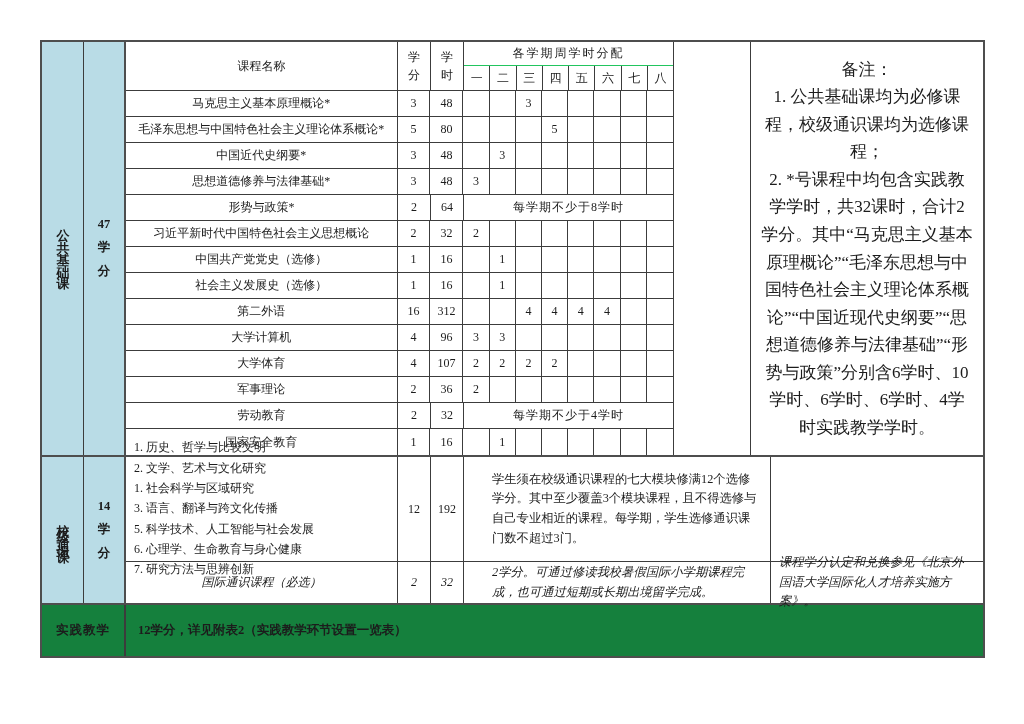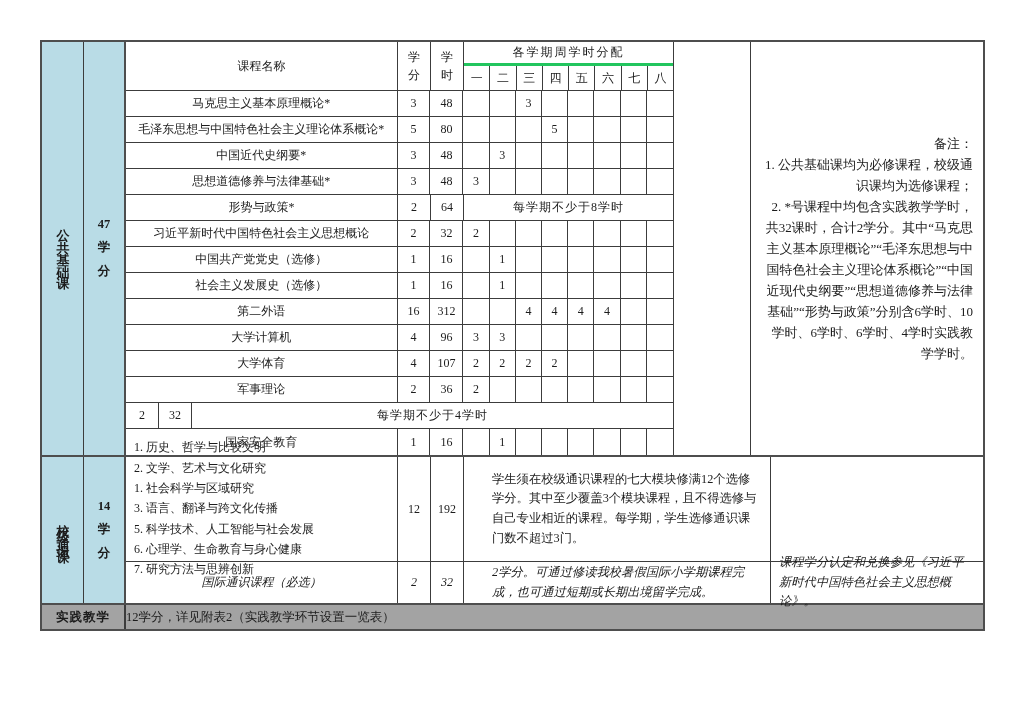--- a/index.html
+++ b/index.html
@@ -26,52 +26,52 @@
 
   
   .grid { width:548px; display:flex; flex-direction:column; border-right:1px solid #3c3c3c; }
   .ghead { display:flex; height:49px; border-bottom:1px solid #3c3c3c; }
   .cname { width:272px; }
   .cr    { width:33px; }
   .hrs   { width:33px; }
   .two   { white-space:pre-line; text-align:center; line-height:1.5; }
   .semhead { flex:1; display:flex; flex-direction:column; }
   .semtitle { height:24px; display:flex; align-items:center; justify-content:center;
-              border-bottom:3px solid #22c55e; font-size:12px; letter-spacing:2px; }
+              border-bottom:1px solid #22c55e; font-size:12px; letter-spacing:2px; }
   .semcols { flex:1; display:flex; }
   .semcols .cell { flex:1; }
   .ghead > .cell:last-child .cell:last-child, .semcols .cell:last-child { border-right:none; }
 
   .crow { display:flex; height:26px; border-bottom:1px solid #3c3c3c; }
   .gbody .crow:last-child { border-bottom:none; }
   .crow .sem { width:26.25px; }
   .crow .semspan { flex:1; letter-spacing:1px; }
   .crow > .cell:last-child { border-right:none; }
 
   .gapcol { width:77px; border-right:1px solid #3c3c3c; }
   .notescol { flex:1; display:flex; align-items:center; padding:8px 10px; }
-  .notes-text { white-space:pre-line; font-size:13px; line-height:1.62; text-align:right; }
+  .notes-text { white-space:pre-line; font-size:17px; line-height:1.62; text-align:center; }
 
   
   .s2main { flex:1; display:flex; flex-direction:column; }
   .s2row { display:flex; }
   .rowA { height:105px; border-bottom:1px solid #3c3c3c; }
   .rowB { height:41px;font-style:italic; }
   .s2row > .cell:last-child { border-right:none; }
   .modules { align-items:center; justify-content:flex-start; padding:6px 8px; }
   .modlist { display:flex; flex-direction:column; gap:3px; text-align:left; }
   .modline { font-size:12px; line-height:1.45; }
   .desc { width:287px; justify-content:flex-start; text-align:left; padding:4px 8px; line-height:1.6; font-size:12.3px;margin-left:20px; }
   .note2 { flex:1; justify-content:flex-start; text-align:left; padding:4px 8px; line-height:1.6; font-size:12.3px; }
 
   
-  .sec3 { background:#a3a3a3; height:24px; }
+  .sec3 { background:#15803d; height:51px; }
   .s3label { width:84px; font-weight:bold; font-size:12.5px; letter-spacing:1px;
              border-right:2px solid #3c3c3c; }
-  .s3text { flex:1; justify-content:flex-start; font-weight:normal;
+  .s3text { flex:1; justify-content:flex-start; padding-left:12px; font-weight:bold;
             font-size:12.5px; border-right:none; }
 </style>
 </head>
 <body>
 
 <div class="tbl">
 
   <div class="sec sec1">
     <div class="vcell cat">
       <span class="vtext">公共基础课</span>
@@ -249,20 +249,21 @@
             <div class="cell sem">2</div>
             <div class="cell sem"></div>
             <div class="cell sem"></div>
             <div class="cell sem"></div>
             <div class="cell sem"></div>
             <div class="cell sem"></div>
             <div class="cell sem"></div>
             <div class="cell sem"></div>
           </div>
           <div class="crow">
+            <div class="cell cname">劳动教育</div>
             <div class="cell cr">2</div>
             <div class="cell hrs">32</div>
             <div class="cell semspan">每学期不少于4学时</div>
           </div>
           <div class="crow">
             <div class="cell cname">国家安全教育</div>
             <div class="cell cr">1</div>
             <div class="cell hrs">16</div>
             <div class="cell sem"></div>
             <div class="cell sem">1</div>
@@ -311,21 +312,21 @@
         <div class="cell cr">12</div>
         <div class="cell hrs">192</div>
         <div class="cell desc">学生须在校级通识课程的七大模块修满12个选修学分。其中至少覆盖3个模块课程，且不得选修与自己专业相近的课程。每学期，学生选修通识课门数不超过3门。</div>
         <div class="cell note2"></div>
       </div>
       <div class="s2row rowB">
         <div class="cell cname">国际通识课程（必选）</div>
         <div class="cell cr">2</div>
         <div class="cell hrs">32</div>
         <div class="cell desc">2学分。可通过修读我校暑假国际小学期课程完成，也可通过短期或长期出境留学完成。</div>
-        <div class="cell note2">课程学分认定和兑换参见《习近平新时代中国特色社会主义思想概论》。</div>
+        <div class="cell note2">课程学分认定和兑换参见《北京外国语大学国际化人才培养实施方案》。</div>
       </div>
     </div>
   </div>
 
   <div class="sec sec3">
     <div class="cell s3label">实践教学</div>
     <div class="cell s3text">12学分，详见附表2（实践教学环节设置一览表）</div>
   </div>
 
 </div>

